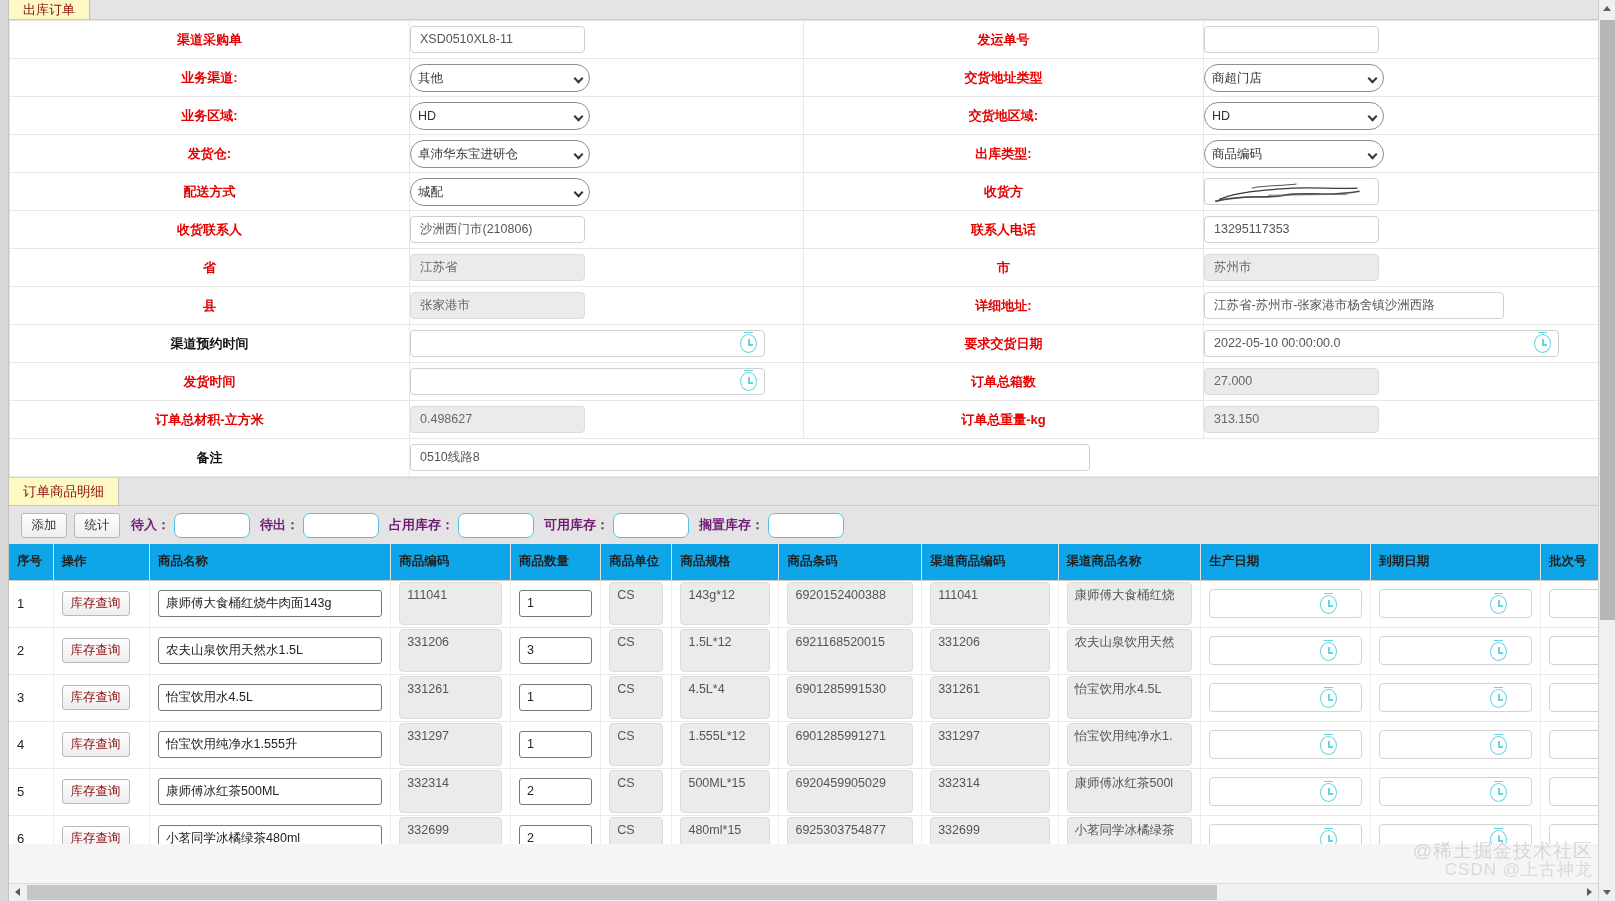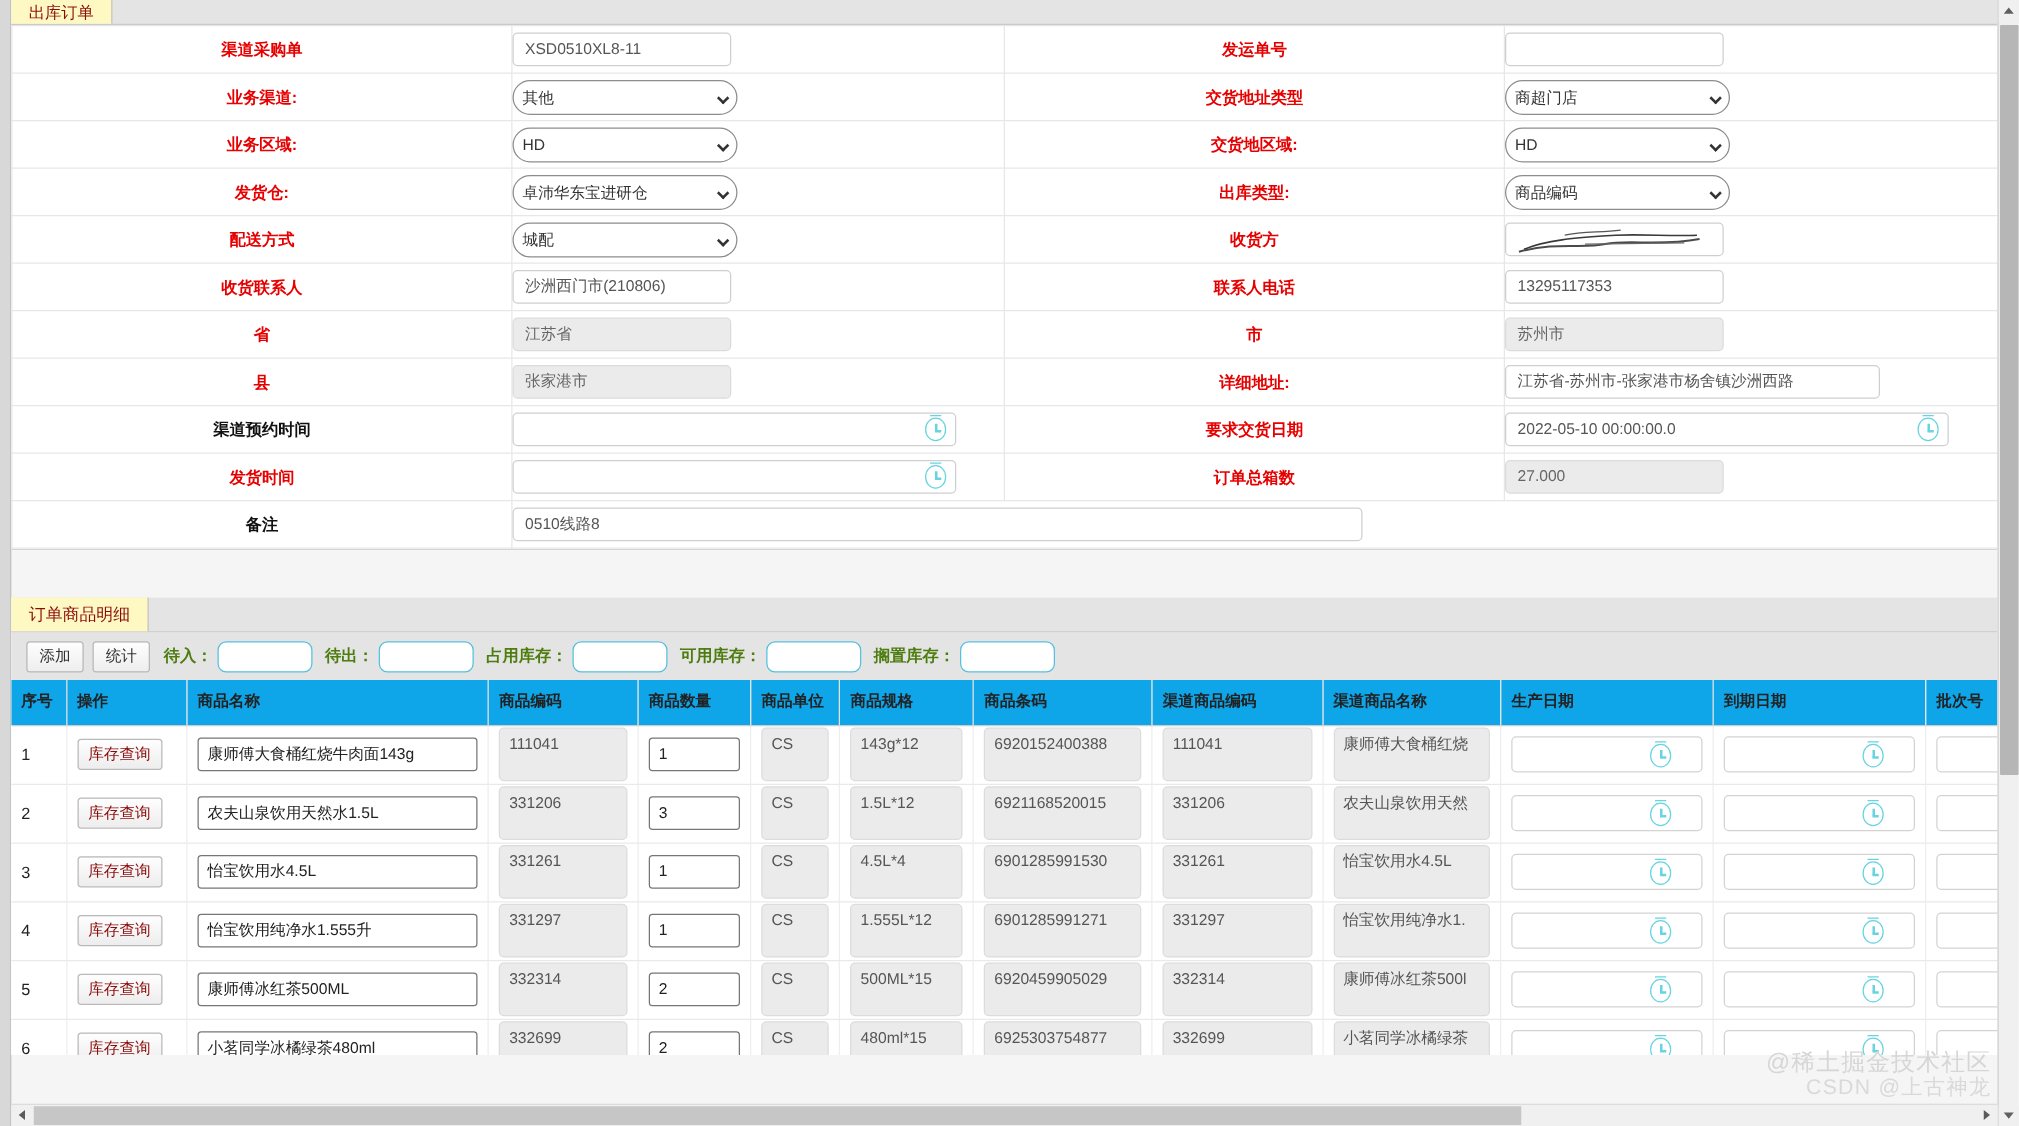--- a/index.html
+++ b/index.html
@@ -161,41 +161,41 @@
   .clock .cap {
     position: absolute; left: 6px; top: -1px;
     width: 9px; height: 3px;
     border-top: 1.6px solid #67d4e0;
   }
 
   
   .scribble { position: absolute; inset: 0; }
 
   
-  .detail-wrap { background: #fff; margin-top: 38px; }
+  .detail-wrap { background: #fff; }
   .toolbar {
     height: 38px;
     background: #e4e4e4;
     display: flex; align-items: center;
     padding-left: 12px;
     gap: 0;
   }
   .btn {
     height: 25px; min-width: 46px;
     border: 1px solid #b9b9b9;
     border-radius: 3px;
     background: linear-gradient(#fefefe, #eeeeee);
     font-size: 12.5px; color: #333;
     display: inline-flex; align-items: center; justify-content: center;
     padding: 0 9px;
     margin-right: 7px;
     white-space: nowrap;
   }
   .tb-label {
-    font-size: 13px; color: #4d7c0f; font-weight: bold;
+    font-size: 13px; color: #701a75; font-weight: bold;
     margin-left: 4px; margin-right: 4px;
     white-space: nowrap;
   }
   .tb-input {
     width: 76px; height: 25px;
     border: 1px solid #55c0e0; border-radius: 7px;
     background: #fff;
     margin-right: 6px;
   }
 
@@ -411,20 +411,26 @@
             <tr>
               <td class="lbl">发货时间</td>
               <td class="val"><span class="datefield"><span class="fi w355"></span><span class="clock">
                     <span class="cap"></span>
                     <span class="ring"></span>
                     <span class="hh"></span>
                     <span class="mm"></span>
                   </span></span></td>
               <td class="lbl">订单总箱数</td>
               <td class="val"><span class="fi ro w175">27.000</span></td>
+            </tr>
+            <tr>
+              <td class="lbl">订单总材积-立方米</td>
+              <td class="val"><span class="fi ro w175">0.498627</span></td>
+              <td class="lbl">订单总重量-kg</td>
+              <td class="val"><span class="fi ro w175">313.150</span></td>
             </tr>
             <tr>
               <td class="lbl black">备注</td>
               <td class="val" colspan="3"><span class="fi w680">0510线路8</span></td>
             </tr>
           </tbody>
       </table>
     </div>
 
     <div class="detail-wrap">

